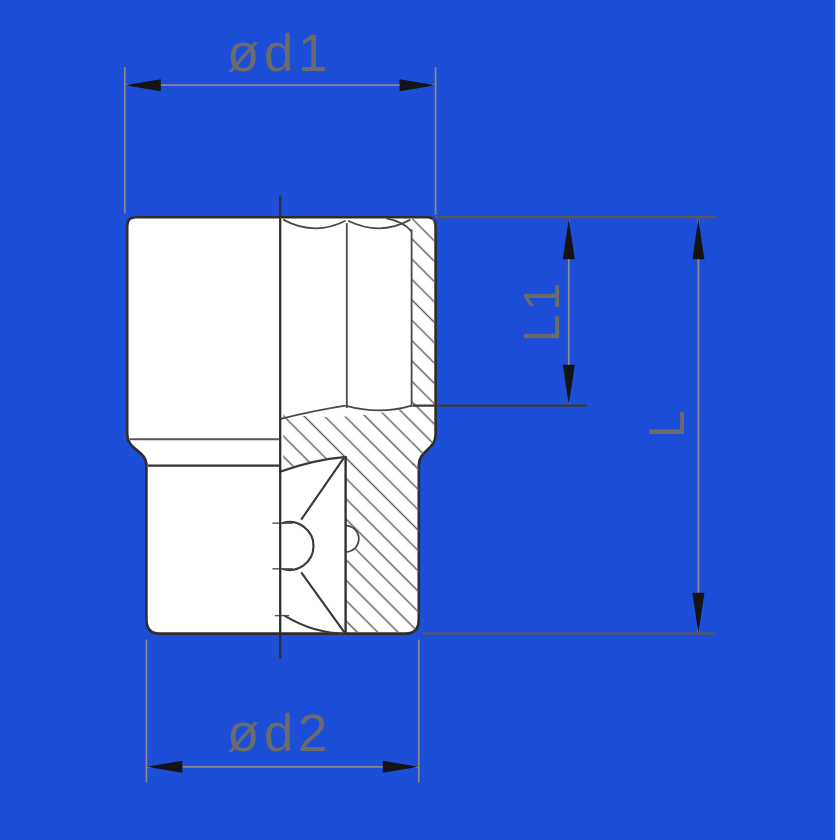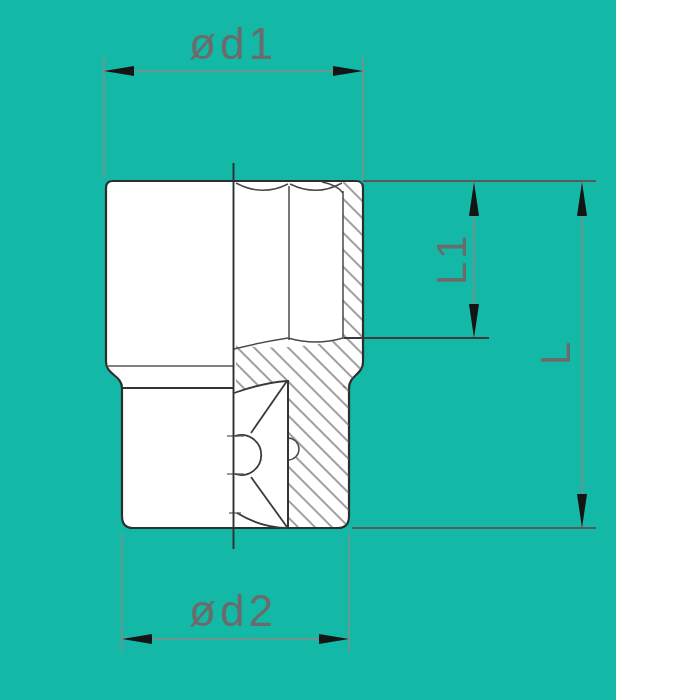--- a/index.html
+++ b/index.html
@@ -1,17 +1,17 @@
 <!DOCTYPE html>
 <html><head>
 <meta charset="utf-8">
 <style>
   html,body{margin:0;padding:0;background:#ffffff;}
   .stage{
-    width:616px;height:700px;background:#14b8a6;position:relative;overflow:hidden;
+    width:696px;height:700px;background:#1d4ed8;position:relative;overflow:hidden;
     font-family:"Liberation Sans", sans-serif;
   }
   svg{display:block;}
   text{
     font-family:"Liberation Sans", sans-serif;
     fill:#6b6b6b;
   }
   .dim-label{font-size:44px;letter-spacing:4px;}
   .dim-label-v{font-size:42px;letter-spacing:3px;}
   .outline{stroke:#2e2e2e;stroke-width:2.2;fill:#ffffff;}

